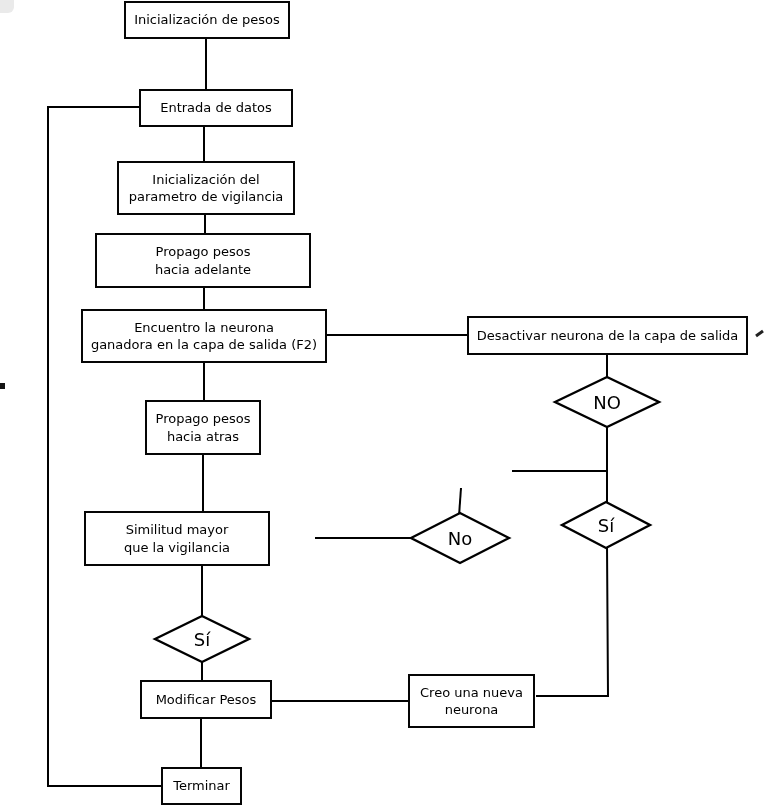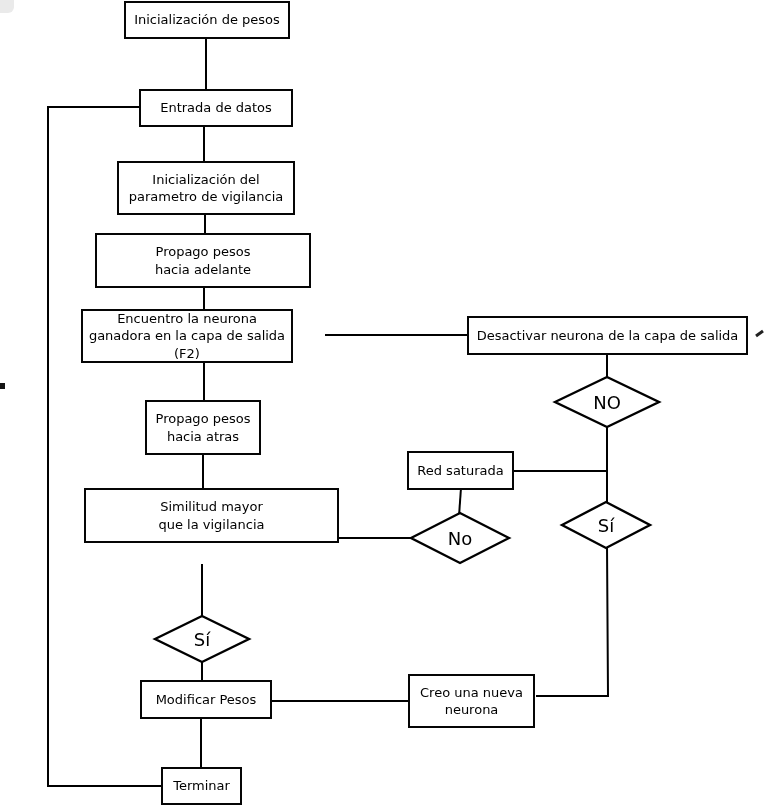--- a/index.html
+++ b/index.html
@@ -64,36 +64,35 @@
   <div class="node" style="left:124px;top:1px;width:166px;height:38px">Inicialización de pesos</div>
 
   <div class="node" style="left:139px;top:89px;width:154px;height:38px">Entrada de datos</div>
 
   <div class="node" style="left:117px;top:161px;width:178px;height:54px">Inicialización del
 parametro de vigilancia</div>
 
   <div class="node" style="left:95px;top:233px;width:216px;height:55px">Propago pesos
 hacia adelante</div>
 
-  <div class="node" style="left:81px;top:309px;width:212px;height:54px">Encuentro la neurona
+  <div class="node" style="left:81px;top:309px;width:246px;height:54px">Encuentro la neurona
 ganadora en la capa de salida (F2)</div>
 
   <div class="node" style="left:145px;top:400px;width:116px;height:55px">Propago pesos
 hacia atras</div>
 
-  <div class="node" style="left:84px;top:488px;width:255px;height:55px">Similitud mayor
+  <div class="node" style="left:84px;top:511px;width:186px;height:55px">Similitud mayor
 que la vigilancia</div>
 
   <div class="node" style="left:140px;top:680px;width:132px;height:39px">Modificar Pesos</div>
 
   <div class="node" style="left:161px;top:767px;width:81px;height:38px">Terminar</div>
 
   <div class="node" style="left:467px;top:316px;width:281px;height:39px">Desactivar neurona de la capa de salida</div>
 
-  <div class="node" style="left:407px;top:451px;width:107px;height:39px">Red saturada</div>
 
   <div class="node" style="left:408px;top:674px;width:127px;height:54px">Creo una nueva
 neurona</div>
 
   <div class="dlabel" style="left:607px;top:403px">NO</div>
 
   <div class="dlabel" style="left:606px;top:526px">Sí</div>
 
   <div class="dlabel" style="left:460px;top:539px">No</div>
 

